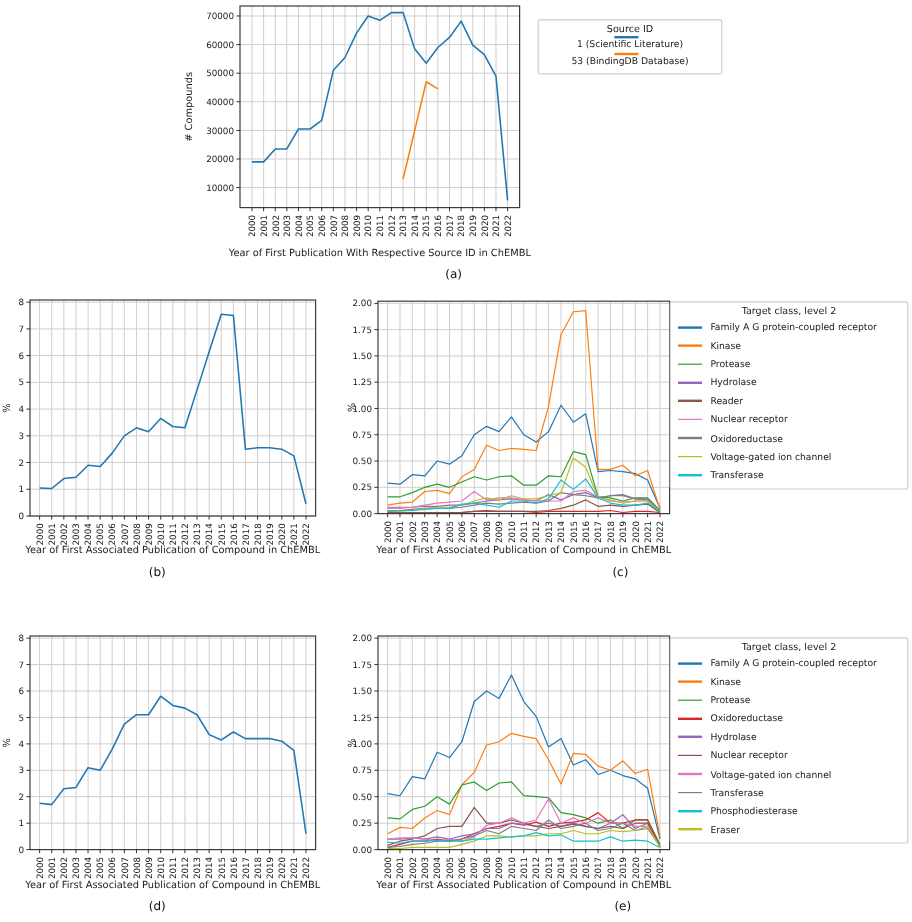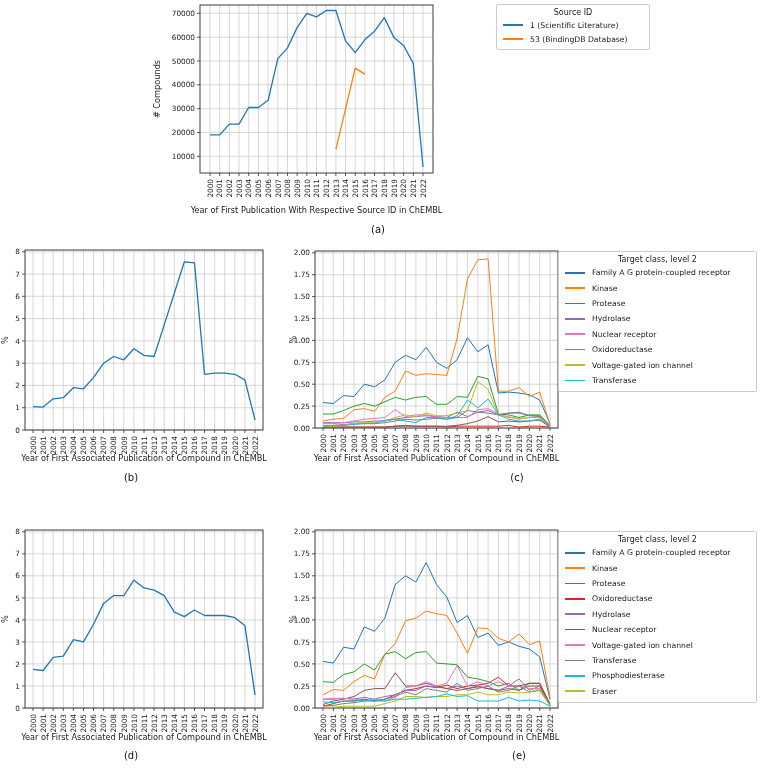--- a/index.html
+++ b/index.html
@@ -9,21 +9,21 @@
   .grid{stroke:#cdcdcd;stroke-width:0.8;}
   .frame{fill:none;stroke:#3c3c3c;stroke-width:1;}
   .tick{stroke:#2b2b2b;stroke-width:0.8;}
   .xt,.yt{font-size:7.3px;fill:#1a1a1a;}
   .al{font-size:8.2px;fill:#1a1a1a;}
   .caption{position:absolute;transform:translateX(-50%);font-size:10px;color:#111;}
   .legend{position:absolute;border:1px solid #cccccc;border-radius:2px;background:#ffffff;
           padding:2px 6px 3px 6px;box-sizing:border-box;}
   .lg-title{text-align:center;font-size:8px;color:#1a1a1a;padding:1px 0 1px;}
   .lg-row{display:flex;align-items:center;height:15.4px;}
-  .legend-sm .lg-row{height:14px;}
+  .legend-sm .lg-row{height:14px;flex-direction:column;}
   .lg-swatch{display:inline-block;width:20px;height:1.7px;margin-right:7px;flex:0 0 auto;}
   .lg-label{font-size:7.7px;color:#1a1a1a;white-space:nowrap;}
 </style>
 </head>
 <body>
 
 <div id="fig">
   <svg style="left:130px;top:0px;" width="332" height="243" viewBox="0 0 332 243">
       <line x1="80.0" y1="5" x2="80.0" y2="173" class="grid"></line>
       <line x1="89.7" y1="5" x2="89.7" y2="173" class="grid"></line>
@@ -541,21 +541,21 @@
       <path d="M33.0 176.2 L43.3 176.2 L53.6 175.3 L64.0 176.2 L74.3 174.4 L84.6 176.2 L94.9 173.5 L105.2 171.8 L115.5 167.4 L125.9 167.4 L136.2 163.0 L146.5 163.9 L156.8 165.6 L167.1 163.0 L177.5 165.6 L187.8 163.0 L198.1 165.6 L208.4 167.4 L218.7 163.0 L229.0 155.9 L239.4 167.4 L249.7 163.0 L260.0 182.4" fill="none" stroke="#9467bd" stroke-width="1" stroke-linejoin="round"></path>
       <path d="M33.0 181.5 L43.3 178.0 L53.6 176.2 L64.0 173.5 L74.3 167.4 L84.6 165.6 L94.9 165.6 L105.2 149.8 L115.5 163.0 L125.9 163.0 L136.2 160.3 L146.5 163.0 L156.8 165.6 L167.1 167.4 L177.5 165.6 L187.8 163.9 L198.1 165.6 L208.4 167.4 L218.7 165.6 L229.0 167.4 L239.4 163.0 L249.7 163.0 L260.0 182.4" fill="none" stroke="#8c564b" stroke-width="1" stroke-linejoin="round"></path>
       <path d="M33.0 176.2 L43.3 175.3 L53.6 175.3 L64.0 176.2 L74.3 178.0 L84.6 176.2 L94.9 178.0 L105.2 174.4 L115.5 164.7 L125.9 163.0 L136.2 158.6 L146.5 163.0 L156.8 160.3 L167.1 142.7 L177.5 163.0 L187.8 158.6 L198.1 163.0 L208.4 158.6 L218.7 163.0 L229.0 163.0 L239.4 165.6 L249.7 165.6 L260.0 182.4" fill="none" stroke="#e377c2" stroke-width="1" stroke-linejoin="round"></path>
       <path d="M33.0 183.2 L43.3 182.4 L53.6 180.6 L64.0 179.7 L74.3 178.0 L84.6 178.0 L94.9 176.2 L105.2 173.5 L115.5 169.1 L125.9 171.8 L136.2 165.6 L146.5 167.4 L156.8 169.1 L167.1 160.3 L177.5 167.4 L187.8 165.6 L198.1 163.0 L208.4 169.1 L218.7 167.4 L229.0 163.0 L239.4 169.1 L249.7 167.4 L260.0 182.4" fill="none" stroke="#7f7f7f" stroke-width="1" stroke-linejoin="round"></path>
       <path d="M33.0 184.1 L43.3 184.1 L53.6 183.2 L64.0 183.2 L74.3 183.2 L84.6 183.2 L94.9 180.6 L105.2 178.0 L115.5 173.5 L125.9 173.5 L136.2 174.4 L146.5 173.5 L156.8 173.5 L167.1 171.8 L177.5 171.8 L187.8 169.1 L198.1 171.8 L208.4 171.8 L218.7 169.1 L229.0 170.0 L239.4 169.1 L249.7 165.6 L260.0 183.2" fill="none" stroke="#bcbd22" stroke-width="1" stroke-linejoin="round"></path>
       <path d="M33.0 178.8 L43.3 179.7 L53.6 178.0 L64.0 178.0 L74.3 177.1 L84.6 178.0 L94.9 178.0 L105.2 176.2 L115.5 176.2 L125.9 175.3 L136.2 174.4 L146.5 173.5 L156.8 170.9 L167.1 173.5 L177.5 172.7 L187.8 178.0 L198.1 178.0 L208.4 178.0 L218.7 174.4 L229.0 178.0 L239.4 177.1 L249.7 178.0 L260.0 183.2" fill="none" stroke="#17becf" stroke-width="1" stroke-linejoin="round"></path>
       <text x="146.5" y="217" class="al" text-anchor="middle">Year of First Associated Publication of Compound in ChEMBL</text>
       <text x="6" y="96.0" class="al" text-anchor="middle" transform="rotate(-90 6 96.0)">%</text>
     </svg>
 
-  <div class="legend legend-sm" style="left:448px;top:4px;width:154px;margin-left:48px;">
+  <div class="legend legend-sm" style="left:448px;top:16px;width:154px;">
       <div class="lg-title">Source ID</div>
       <div class="lg-row">
         <span class="lg-swatch" style="background: rgb(31, 119, 180);"></span>
         <span class="lg-label">1 (Scientific Literature)</span>
       </div>
       <div class="lg-row">
         <span class="lg-swatch" style="background: rgb(255, 127, 14);"></span>
         <span class="lg-label">53 (BindingDB Database)</span>
       </div>
     </div>
@@ -569,20 +569,24 @@
         <span class="lg-swatch" style="background: rgb(255, 127, 14);"></span>
         <span class="lg-label">Kinase</span>
       </div>
       <div class="lg-row">
         <span class="lg-swatch" style="background: rgb(44, 160, 44);"></span>
         <span class="lg-label">Protease</span>
       </div>
       <div class="lg-row">
         <span class="lg-swatch" style="background: rgb(148, 103, 189);"></span>
         <span class="lg-label">Hydrolase</span>
+      </div>
+      <div class="lg-row">
+        <span class="lg-swatch" style="background: rgb(140, 86, 75);"></span>
+        <span class="lg-label">Reader</span>
       </div>
       <div class="lg-row">
         <span class="lg-swatch" style="background: rgb(227, 119, 194);"></span>
         <span class="lg-label">Nuclear receptor</span>
       </div>
       <div class="lg-row">
         <span class="lg-swatch" style="background: rgb(127, 127, 127);"></span>
         <span class="lg-label">Oxidoreductase</span>
       </div>
       <div class="lg-row">

